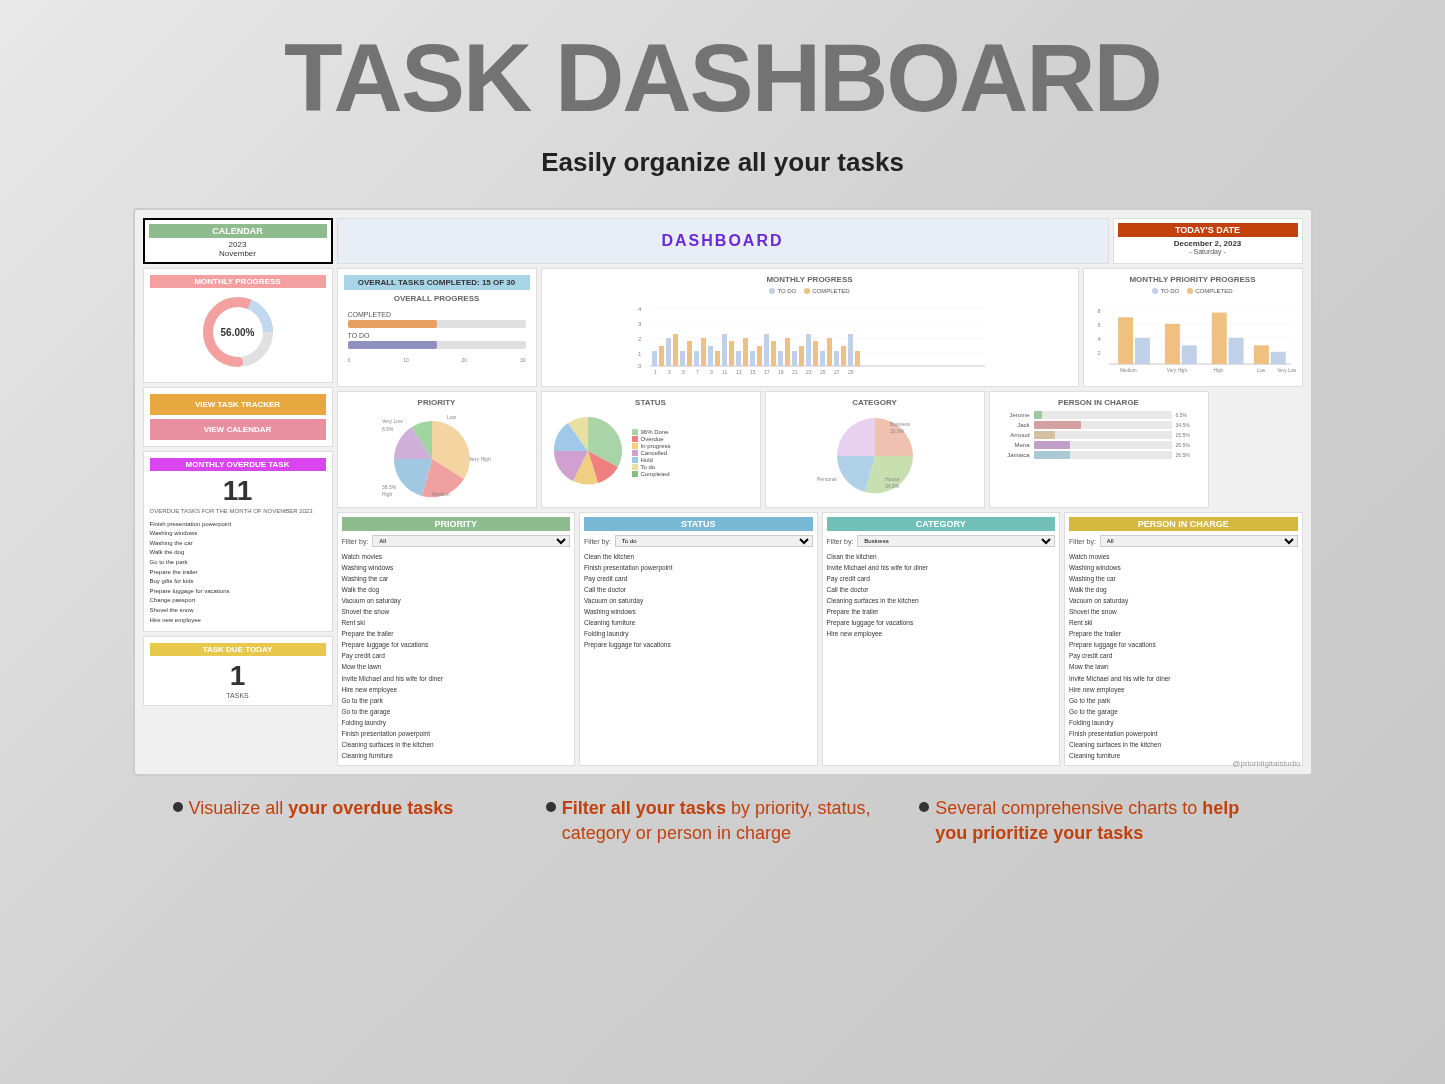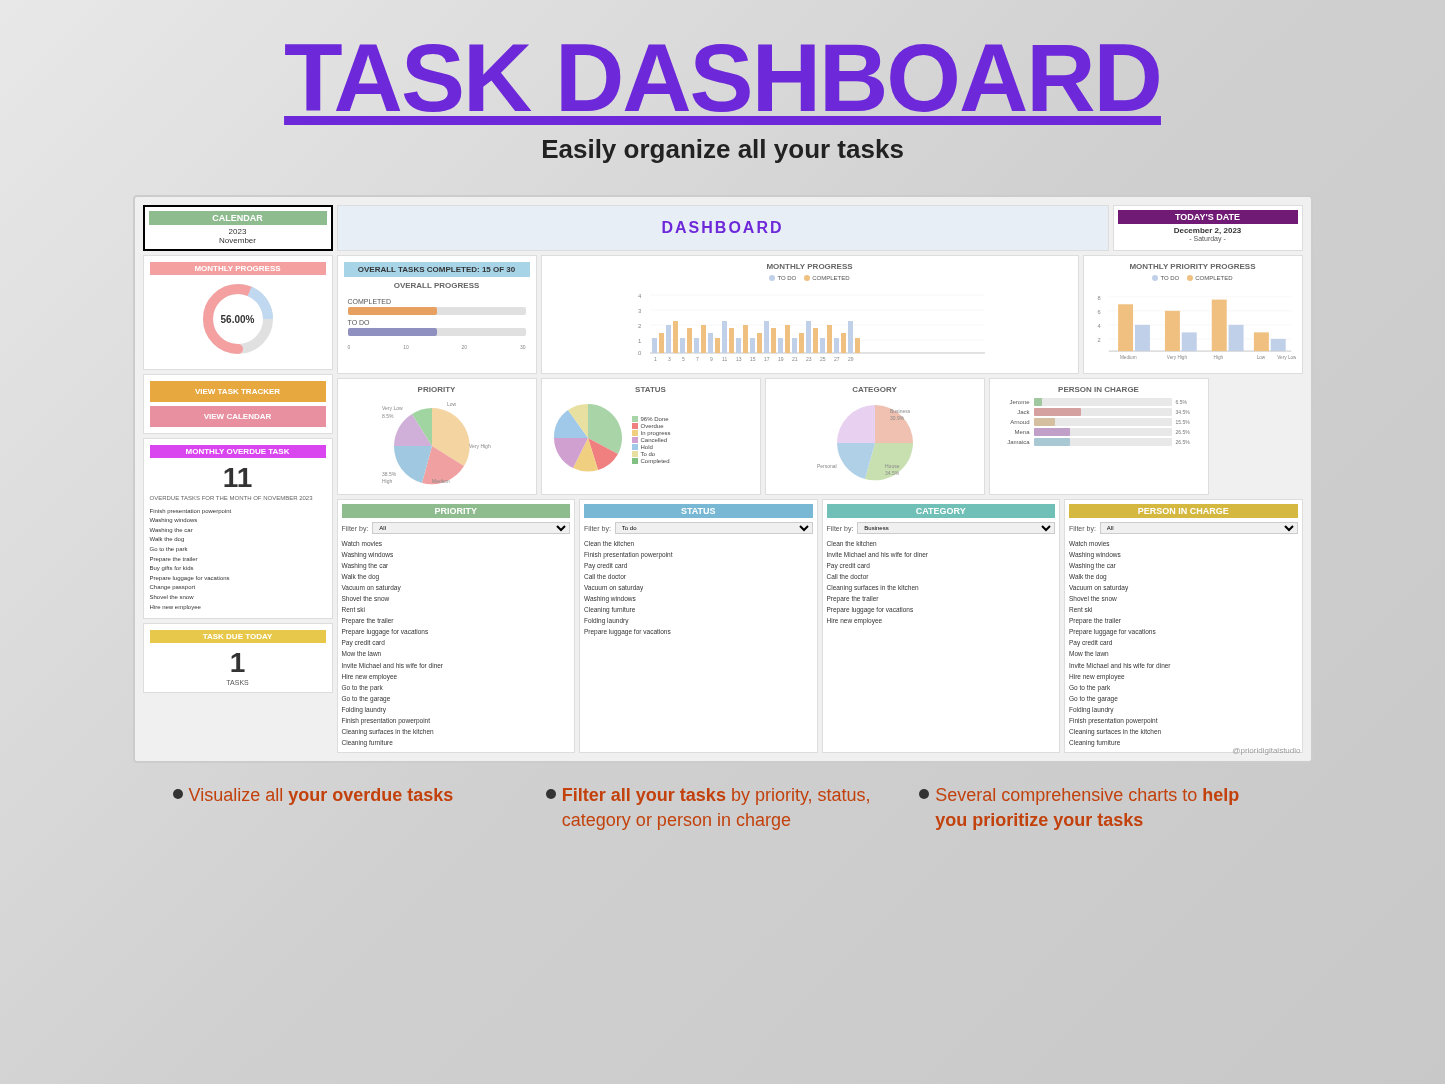--- a/index.html
+++ b/index.html
@@ -16,26 +16,25 @@
       min-height: 1084px;
       display: flex;
       flex-direction: column;
       align-items: center;
       padding: 30px 20px 20px;
     }
 
     .main-title {
       font-size: 96px;
       font-weight: 900;
-      color: #6d28d9;
+      color: #737373;
       letter-spacing: -2px;
       text-align: center;
       line-height: 1;
-      margin-bottom: 8px;
-      text-decoration: underline;
+      margin-bottom: 21px;
     }
 
     .subtitle {
       font-size: 26px;
       font-weight: 700;
       color: #222;
       text-align: center;
       margin-bottom: 30px;
     }
 
@@ -98,21 +97,21 @@
     }
 
     .today-box {
       background: #fff;
       border: 1px solid #ddd;
       padding: 4px;
       text-align: center;
     }
 
     .today-header {
-      background: #701a75;
+      background: #c2410c;
       color: #fff;
       font-weight: 700;
       font-size: 9px;
       padding: 2px 4px;
       margin-bottom: 2px;
     }
 
     .today-date {
       font-size: 8px;
       font-weight: 700;

